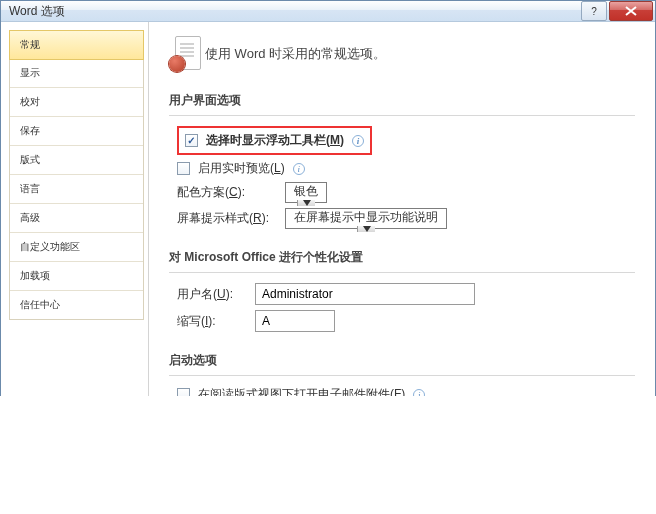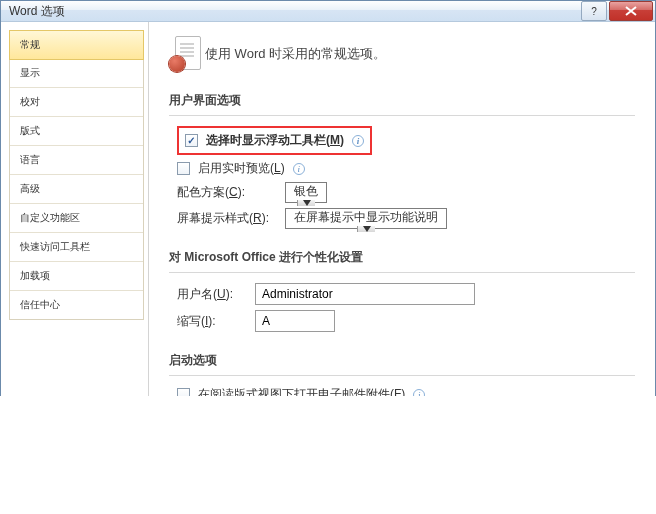--- a/index.html
+++ b/index.html
@@ -59,25 +59,25 @@
       </div>
     </div>
   </div>
 
   <div class="body">
     <div class="sidebar">
       <div class="sidebar-inner">
         <div class="side-item active"><span>常规</span></div>
         <div class="side-item"><span>显示</span></div>
         <div class="side-item"><span>校对</span></div>
+        <div class="side-item"><span>保存</span></div>
         <div class="side-item"><span>版式</span></div>
         <div class="side-item"><span>语言</span></div>
         <div class="side-item"><span>高级</span></div>
         <div class="side-item"><span>自定义功能区</span></div>
-        <div class="side-item"><span>快速访问工具栏</span></div>
         <div class="side-item"><span>加载项</span></div>
         <div class="side-item"><span>信任中心</span></div>
       </div>
     </div>
 
     <div class="content">
       <div class="header-row">
         <div class="header-icon">
           <div class="page"></div>
             <div class="gear"></div>

